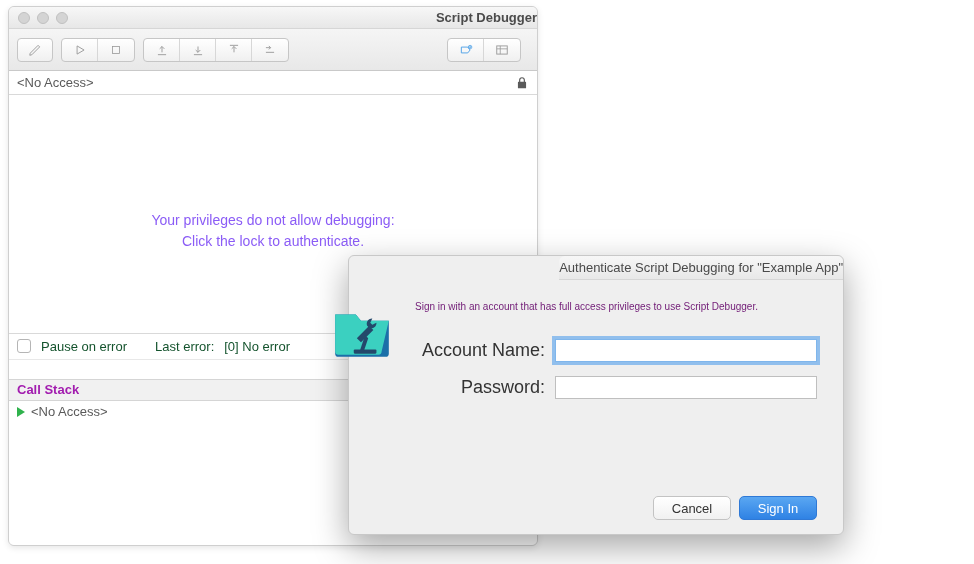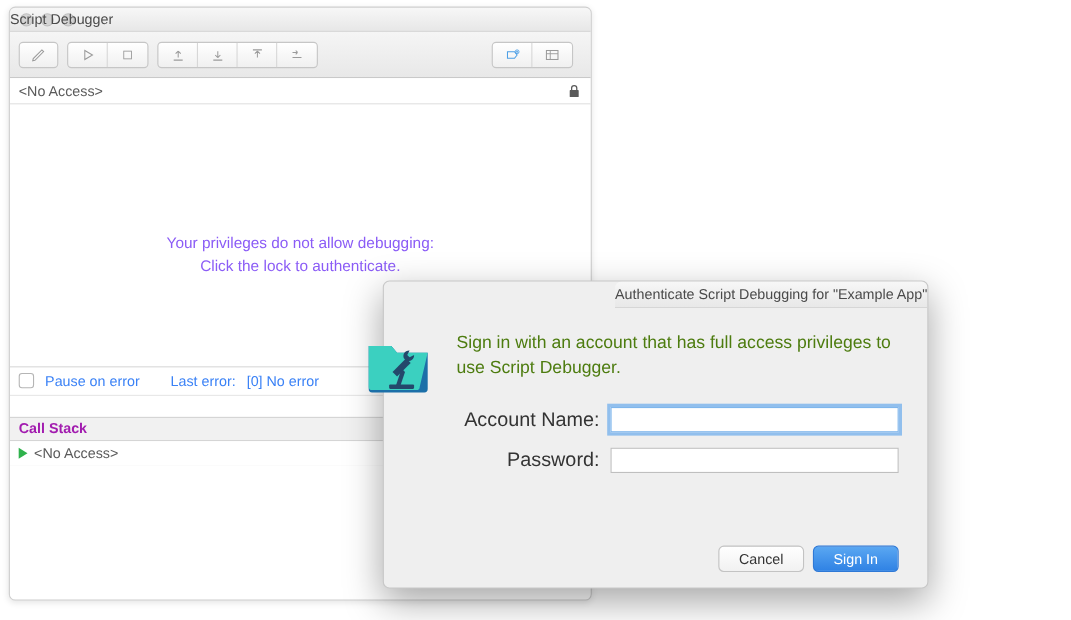--- a/index.html
+++ b/index.html
@@ -36,22 +36,22 @@
   }
   .traffic {
     display: flex; gap: 7px; padding-left: 9px;
   }
   .traffic span {
     width: 12px; height: 12px; border-radius: 50%;
     background: #d4d4d4; border: 1px solid #c0c0c0;
   }
   .title {
     position: absolute; left: 0; right: 0;
-    text-align: left;
-    font-size: 13px; color: #4b4b4b;
+    text-align: right;
+    font-size: 13px; color: #4b4b4b; font-weight: bold;
   }
 
   .toolbar {
     height: 42px;
     background: linear-gradient(#f5f5f5,#e8e8e8);
     border-bottom: 1px solid #c9c9c9;
     display: flex;
     align-items: center;
     padding: 0 8px;
   }
@@ -102,21 +102,21 @@
     text-align: center;
     line-height: 1.5;
   }
 
   .footer-row {
     height: 26px;
     background: #fff;
     border-top: 1px solid #d9d9d9;
     display: flex; align-items: center;
     padding: 0 8px;
-    font-size: 13px; color: #3b82f6;
+    font-size: 13px; color: #14532d;
     gap: 10px;
   }
   .chk {
     width: 14px; height: 14px;
     border: 1px solid #b5b5b5;
     border-radius: 3px;
     background: #fff;
   }
   .blank-row {
     height: 20px; background:#fff; border-top:1px solid #e8e8e8;
@@ -165,21 +165,21 @@
     border-radius: 6px 6px 0 0;
   }
   .dialog-body {
     flex:1;
     padding: 20px 26px 14px 26px;
     display:flex; gap: 18px;
   }
   .dlg-icon { width: 68px; flex:none; }
   .dlg-main { flex:1; display:flex; flex-direction:column; }
   .dlg-msg {
-    font-size: 16px; color:#4d7c0f;
+    font-size: 10px; color:#701a75;
     line-height:1.45;
     margin-bottom: 24px;
   }
   .field-row {
     display:flex; align-items:center;
     margin-bottom: 14px;
   }
   .field-label {
     width: 140px; text-align:right;
     font-size: 18px; color:#333;

